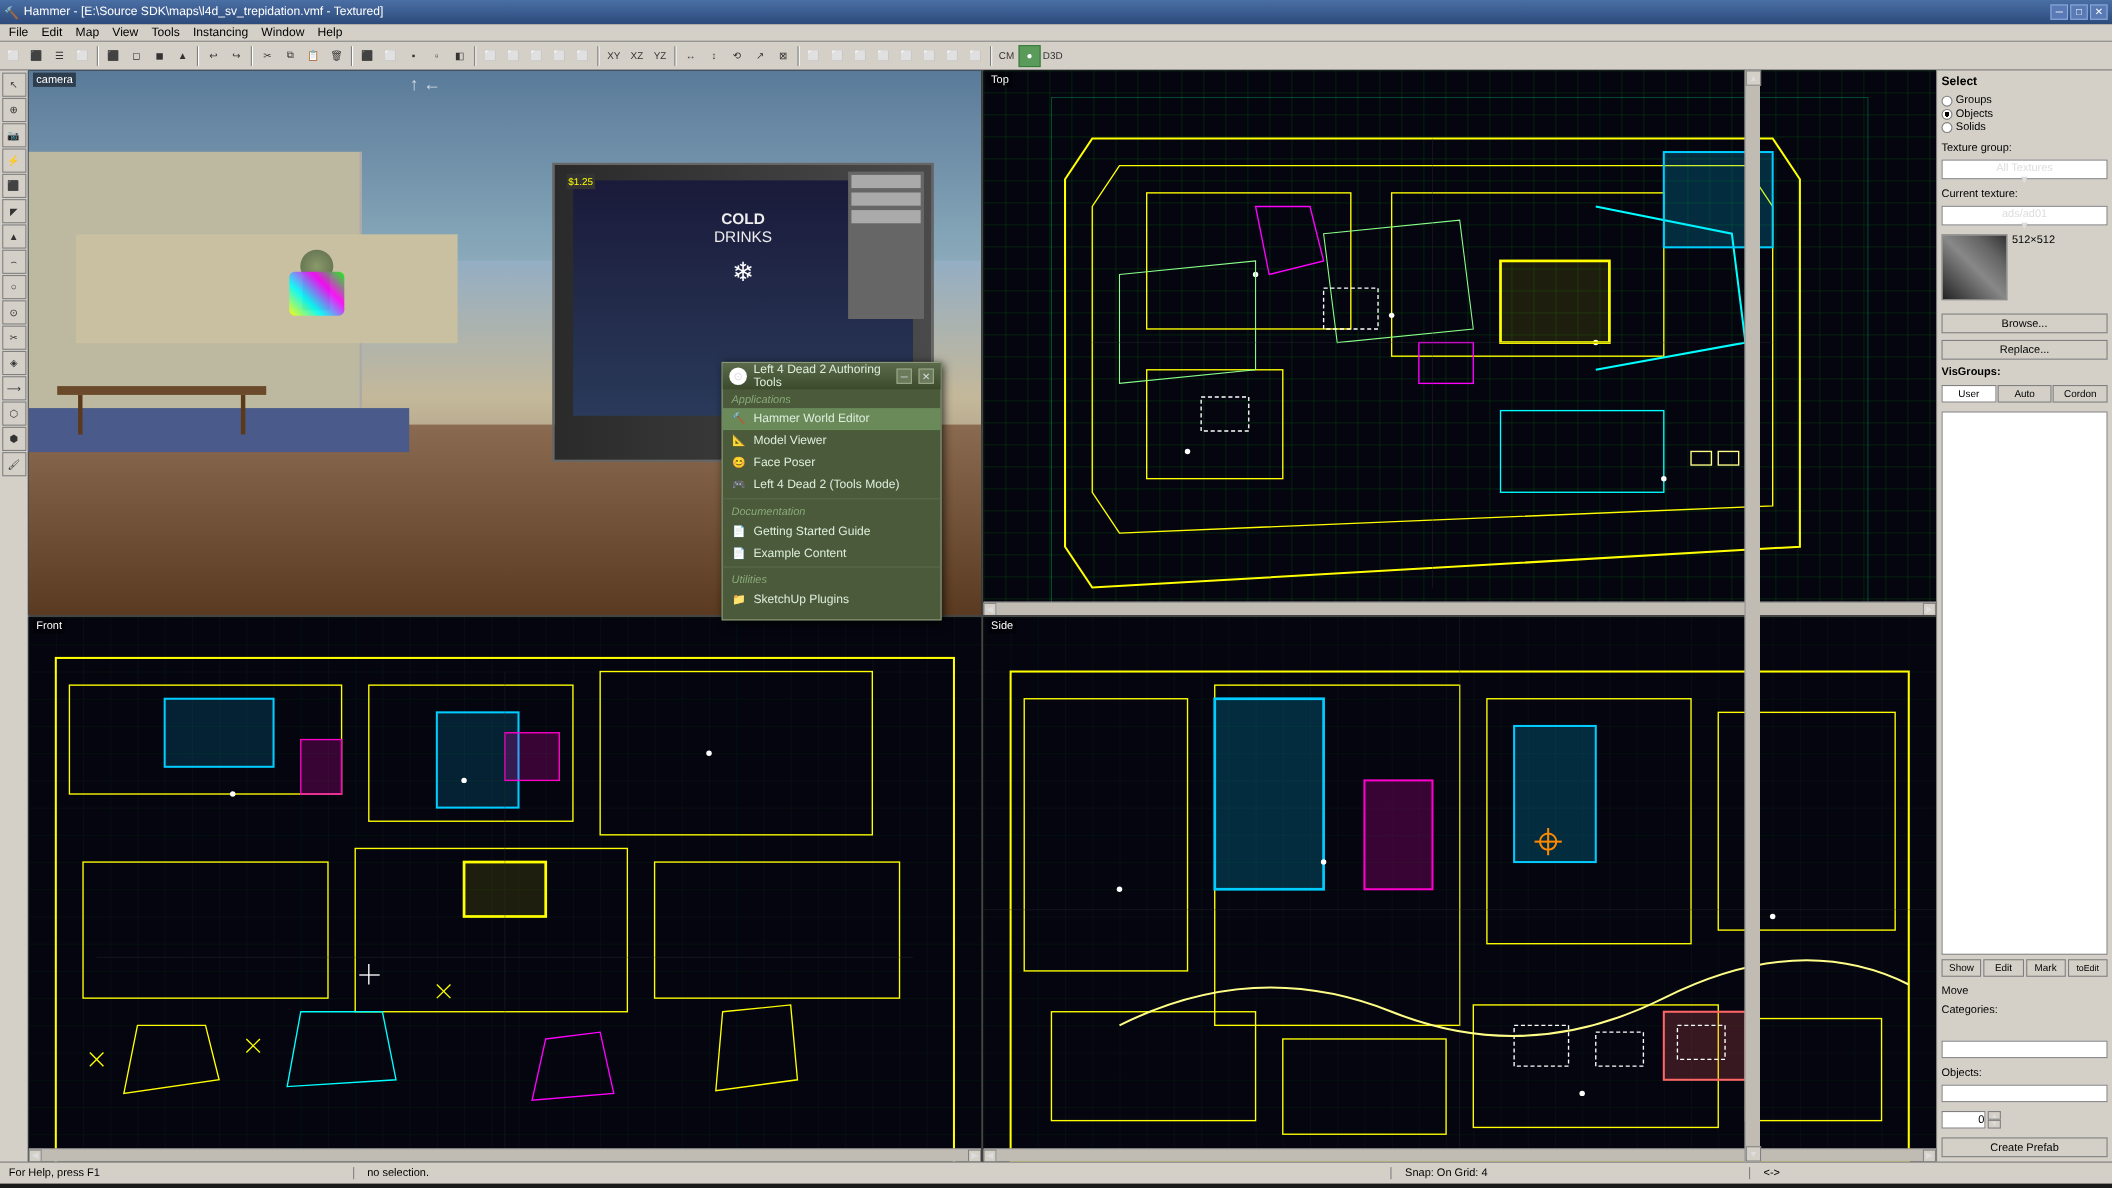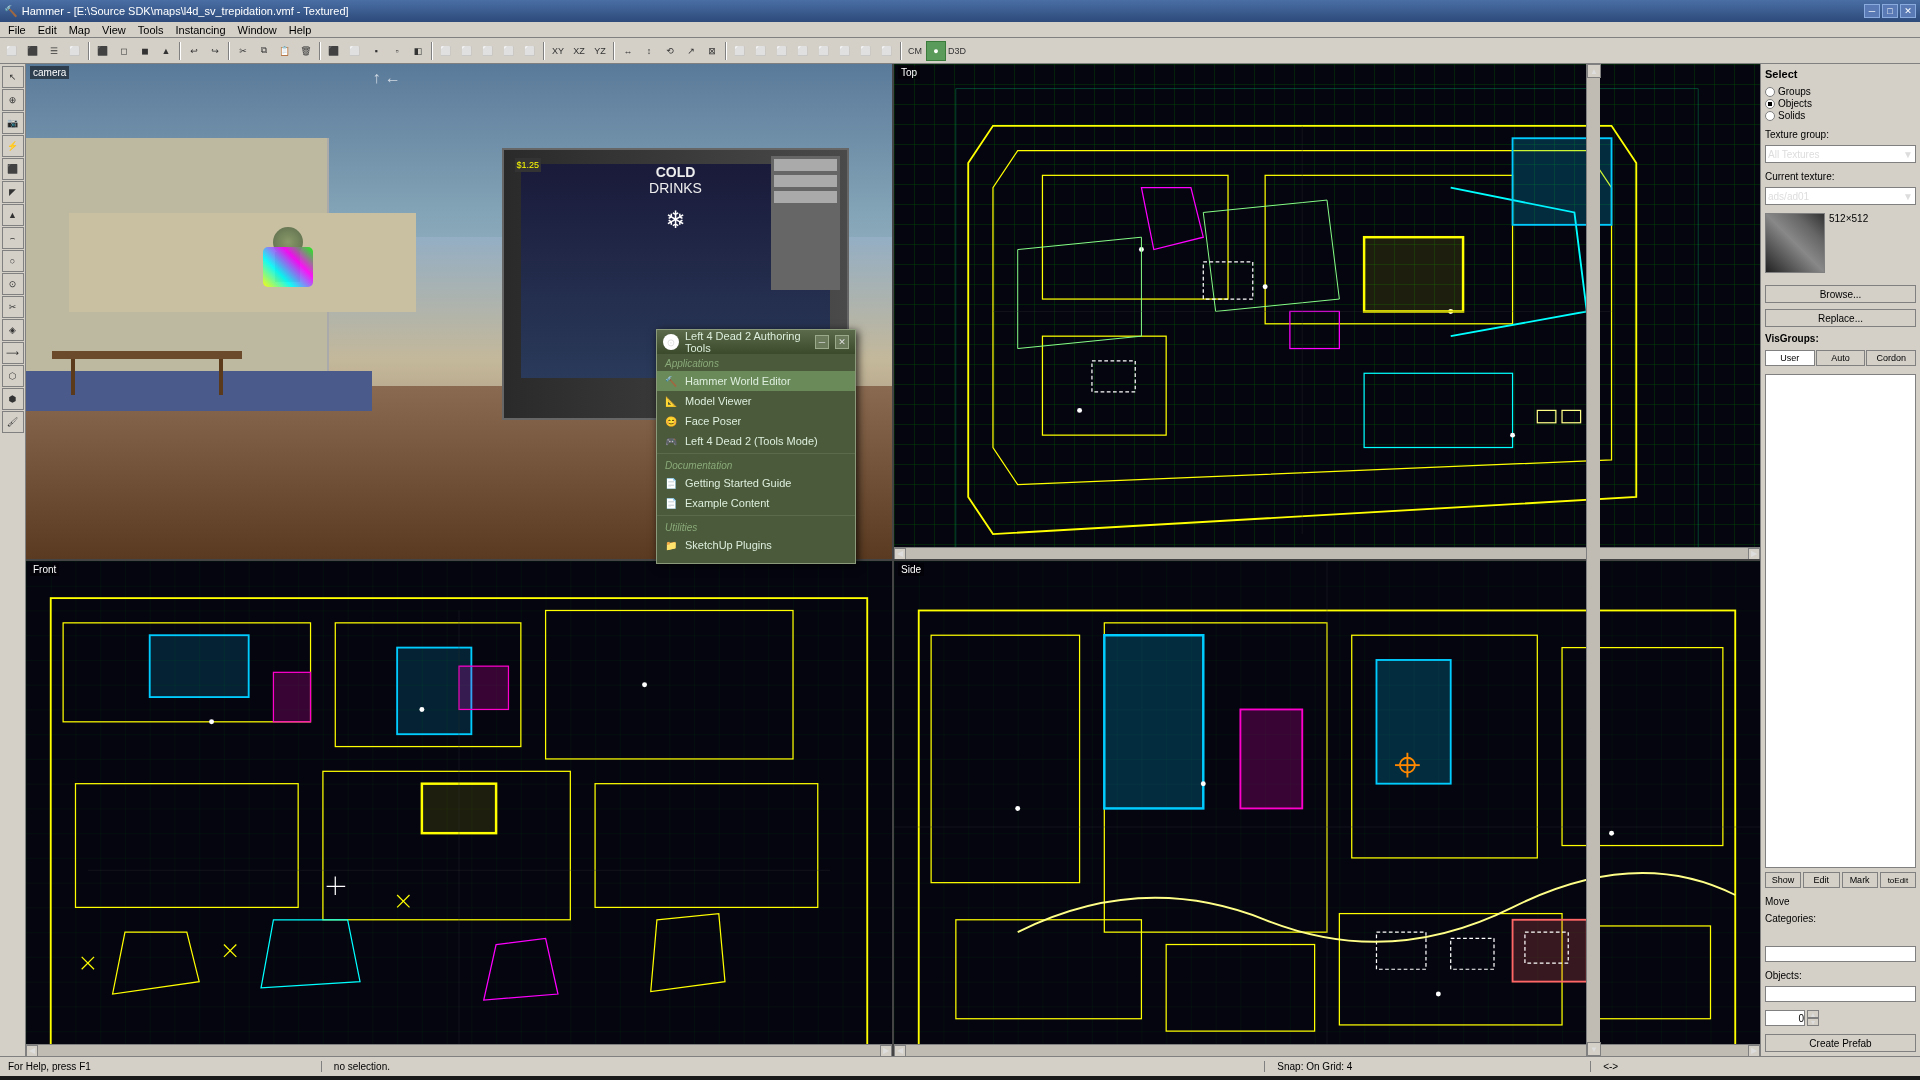--- a/index.html
+++ b/index.html
@@ -215,20 +215,21 @@
       width: 100%;
       height: 18px;
       background: white;
       border: 1px solid #808080;
       font-size: 10px;
       padding: 1px 2px;
       display: flex;
       align-items: center;
       justify-content: space-between;
       margin-bottom: 4px;
+      flex-direction: column;
     }
 
     .texture-preview {
       width: 60px; height: 60px;
       background: linear-gradient(45deg, #888, #666);
       border: 1px solid #808080;
       margin-bottom: 4px;
     }
 
     .texture-info {
@@ -549,21 +550,21 @@
 
         <div style="position:absolute;top:15%;left:0;right:65%;height:55%;background:#bdb8a0;border-right:2px solid #aaa;"></div>
         <div style="position:absolute;top:30%;left:5%;right:55%;height:20%;background:#c8c0a0;"></div>
 
         <div style="position:absolute;bottom:0;left:0;right:0;height:35%;background:linear-gradient(to bottom,#8a6a50,#5a3a20);"></div>
 
         <div style="position:absolute;bottom:30%;left:0;right:60%;height:8%;background:#4a5a8a;"></div>
 
         <div style="position:absolute;bottom:28%;left:55%;right:5%;height:55%;background:linear-gradient(to right,#2a2a2a,#4a4a4a);border:2px solid #666;">
           <div style="position:absolute;top:5%;left:5%;right:5%;height:80%;background:linear-gradient(to bottom,#1a1a3a,#2a3a5a);">
-            <div style="color:#eee;font-size:14px;font-weight:bold;text-align:center;padding-top:0;">COLD</div>
+            <div style="color:#eee;font-size:14px;font-weight:bold;text-align:center;padding-top:27px;">COLD</div>
             <div style="color:#eee;font-size:14px;font-weight:normal;text-align:center;">DRINKS</div>
             <div style="color:#fff;font-size:24px;text-align:center;margin-top:10px;">❄</div>
           </div>
           <div style="position:absolute;top:2%;right:2%;width:20%;height:50%;background:#666;display:flex;flex-direction:column;gap:4px;padding:3px;">
             <div style="background:#aaa;height:12px;"></div>
             <div style="background:#aaa;height:12px;"></div>
             <div style="background:#aaa;height:12px;"></div>
           </div>
           <div style="position:absolute;top:3%;left:3%;font-size:9px;color:#ff0;padding:2px;background:#333;">$1.25</div>
         </div>

